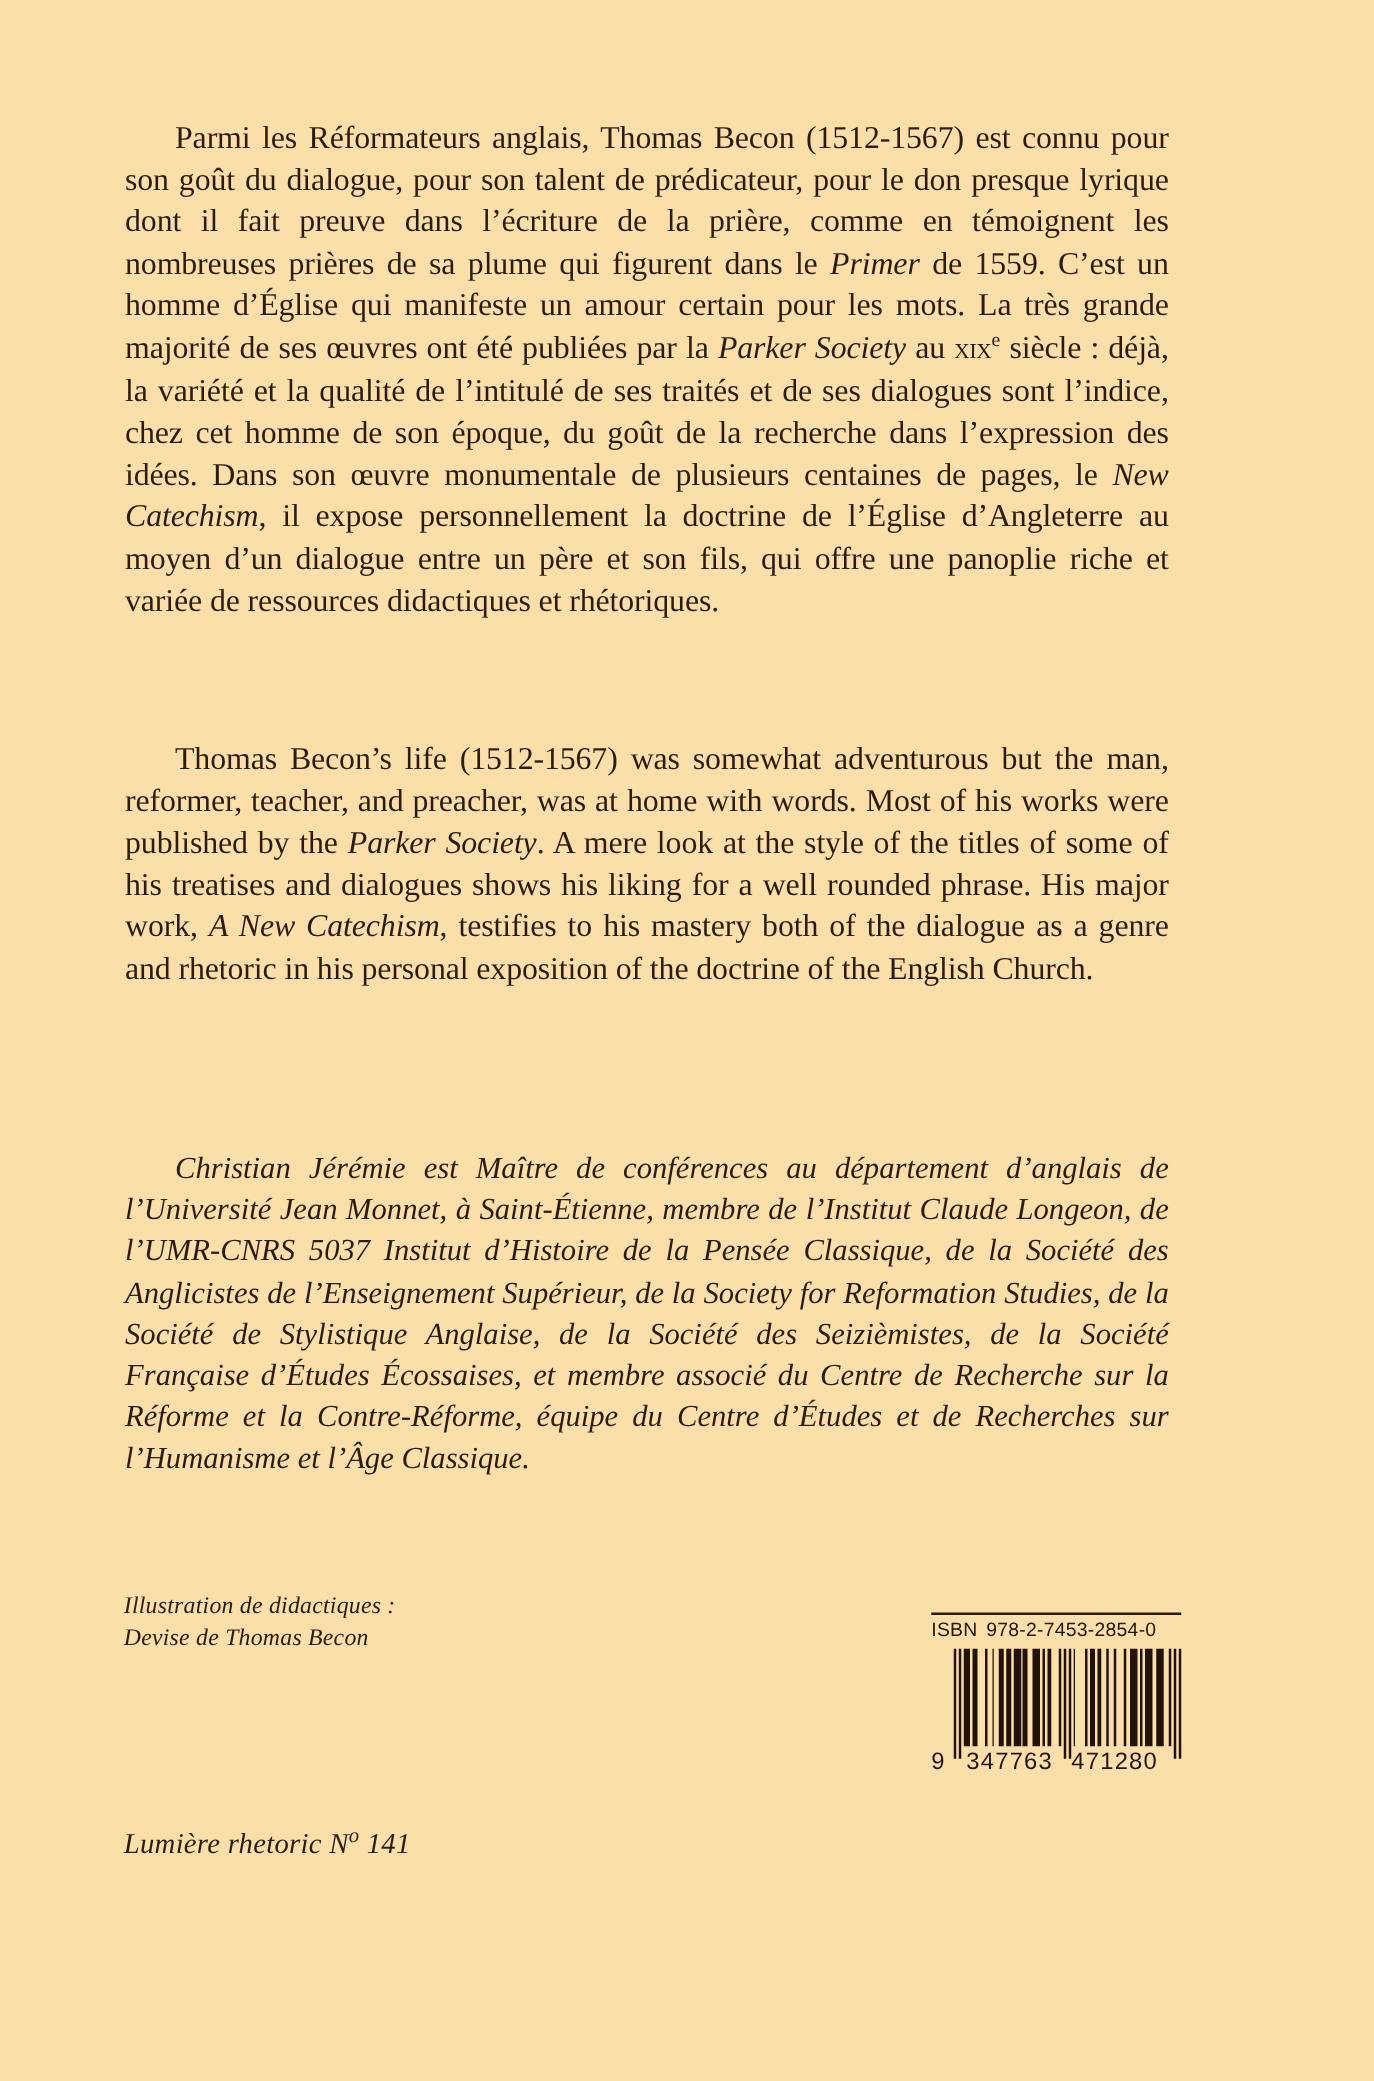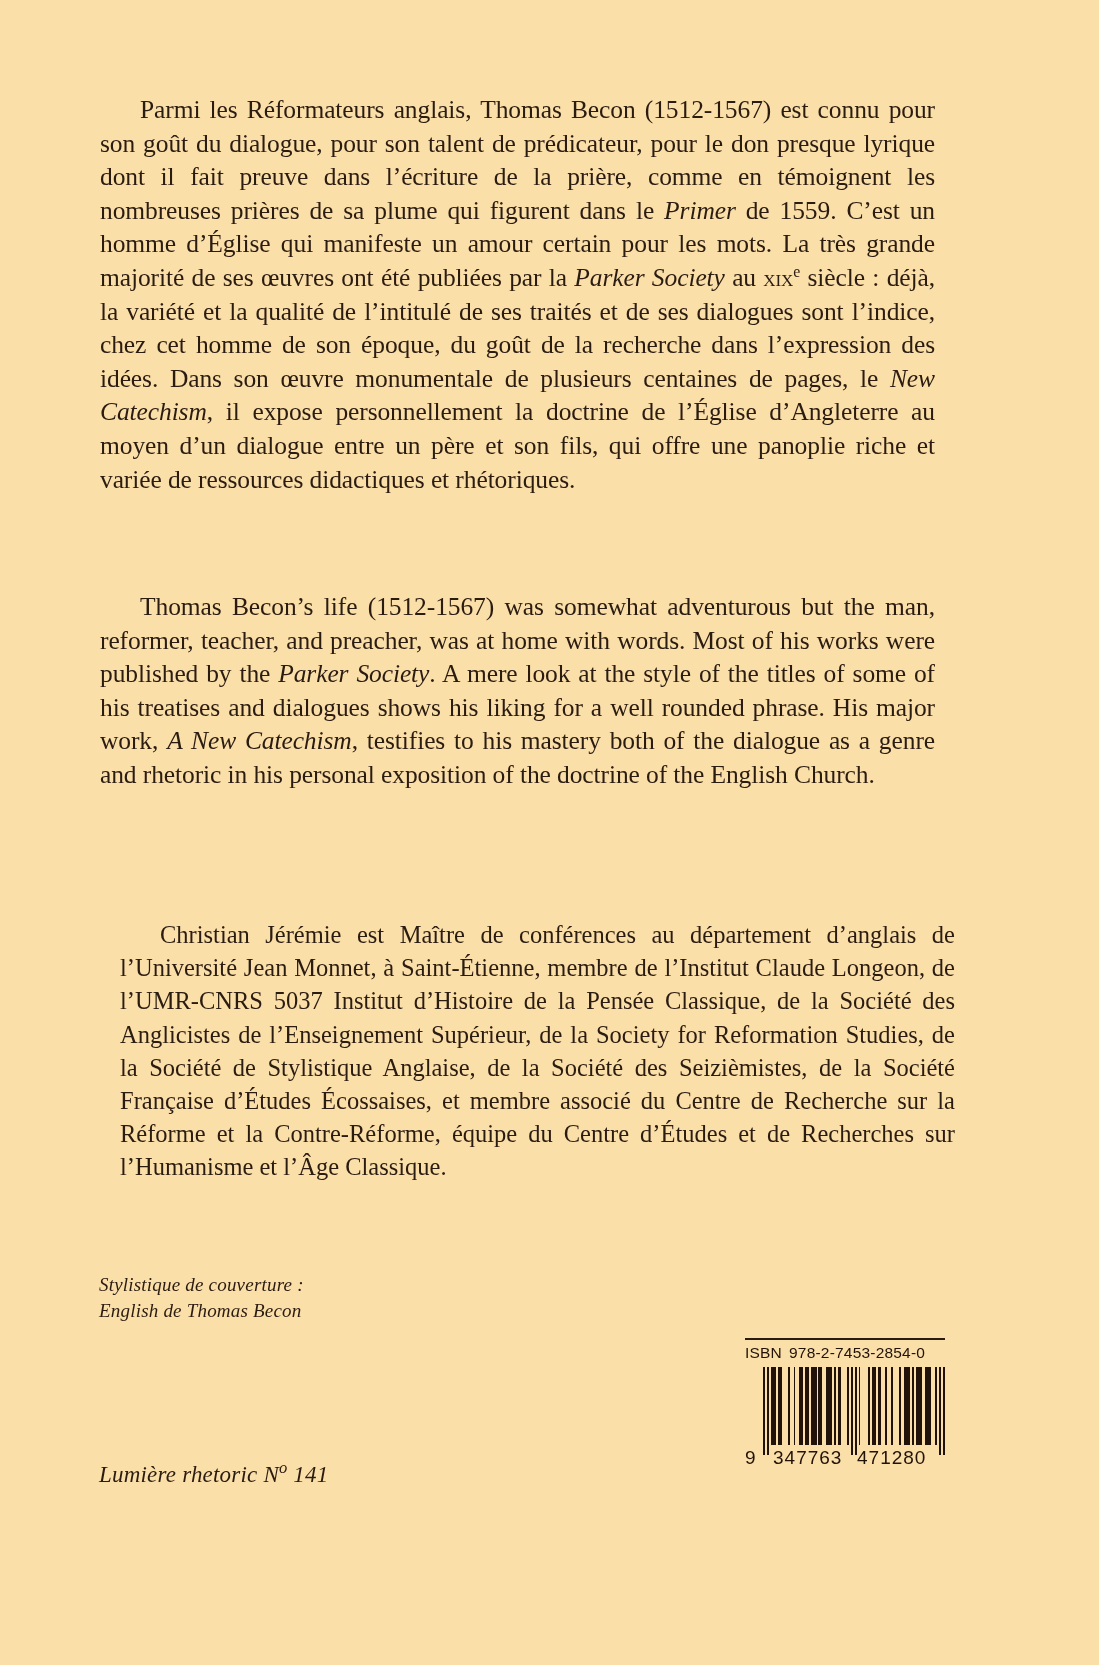--- a/index.html
+++ b/index.html
@@ -47,23 +47,23 @@
 
   #para-fr { top: 93px; }
   #para-en { top: 590px; }
 
   #para-bio {
     position: absolute;
     left: 100px;
     width: 835px;
     top: 918px;
     text-align: justify;
+    font-style: italic;
     font-size: 24.5px;
     line-height: 33.2px;
-    margin-left: 20px;
   }
   #para-bio .indent { display: inline-block; width: 40px; }
 
   
   .cover-credit {
     position: absolute;
     left: 99px;
     top: 1272px;
     font-style: italic;
     font-size: 19px;
@@ -84,21 +84,20 @@
     vertical-align: super;
     line-height: 0;
   }
 
   
   .barcode-block {
     position: absolute;
     left: 745px;
     top: 1290px;
     width: 200px;
-    margin-top: 48px;
   }
   .isbn-rule {
     width: 200px;
     height: 2px;
     background: #2b1c12;
     margin: 0 0 4px 0;
   }
   .isbn-text {
     font-family: "Liberation Sans", "DejaVu Sans", sans-serif;
     font-size: 15.5px;
@@ -162,22 +161,22 @@
 
   <div class="blurb" id="para-en">
     <span class="indent"></span><span>Thomas Becon’s life (1512-1567) was somewhat adventurous but the man, reformer, teacher, and preacher, was at home with words. Most of his works were published by the </span><i>Parker Society</i><span>. A mere look at the style of the titles of some of his treatises and dialogues shows his liking for a well rounded phrase. His major work, </span><i>A New Catechism</i><span>, testifies to his mastery both of the dialogue as a genre and rhetoric in his personal exposition of the doctrine of the English Church.</span>
   </div>
 
   <div id="para-bio">
     <span class="indent"></span><span>Christian Jérémie est Maître de conférences au département d’anglais de l’Université Jean Monnet, à Saint-Étienne, membre de l’Institut Claude Longeon, de l’UMR-CNRS 5037 Institut d’Histoire de la Pensée Classique, de la Société des Anglicistes de l’Enseignement Supérieur, de la Society for Reformation Studies, de la Société de Stylistique Anglaise, de la Société des Seizièmistes, de la Société Française d’Études Écossaises, et membre associé du Centre de Recherche sur la Réforme et la Contre-Réforme, équipe du Centre d’Études et de Recherches sur l’Humanisme et l’Âge Classique.</span>
   </div>
 
   <div class="cover-credit">
-    <div>Stylistique de couverture :</div>
-    <div>English de Thomas Becon</div>
+    <div>Illustration de didactiques :</div>
+    <div>Devise de Thomas Becon</div>
   </div>
 
   <div class="series-line"><span>Lumière rhetoric N</span><span class="ord">o</span><span> 141</span></div>
 
   <div class="barcode-block">
     <div class="isbn-rule"></div>
     <div class="isbn-text"><span class="lbl">ISBN</span><span>978-2-7453-2854-0</span></div>
     <div class="ean">
       <div class="ean-bars" id="ean-bars">
           <span class="guard" style="width: 1.91579px;"></span>

